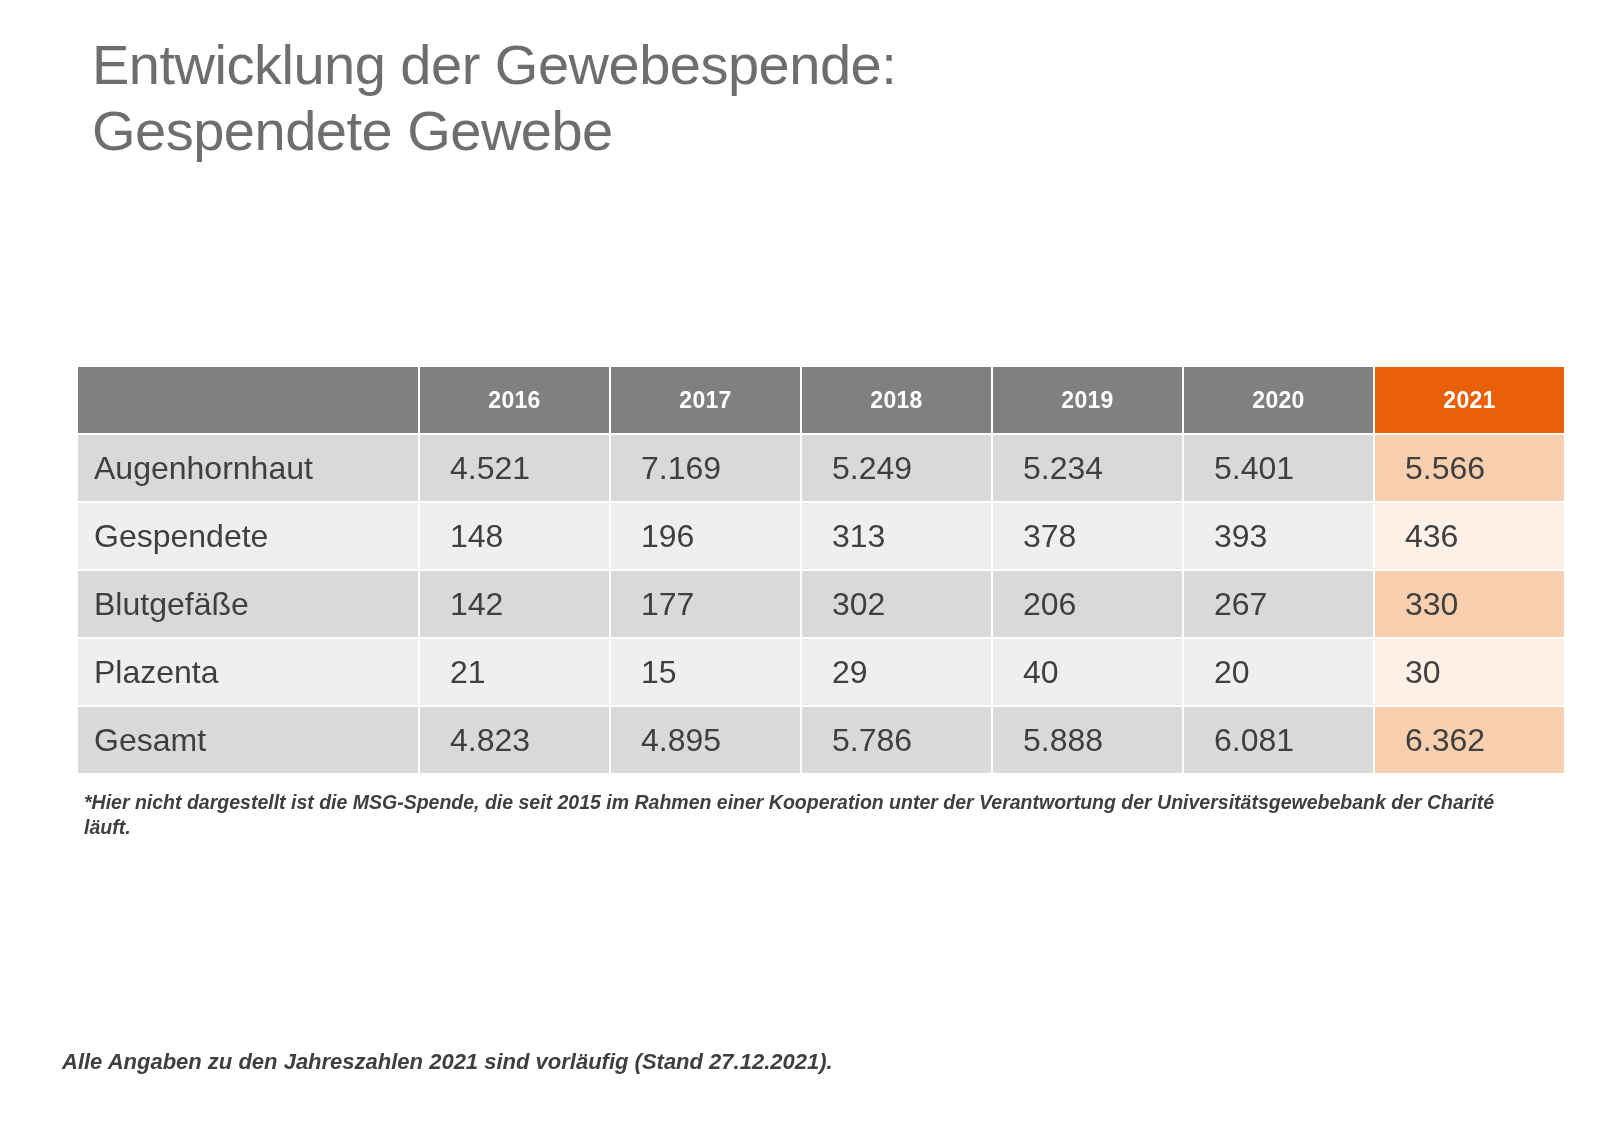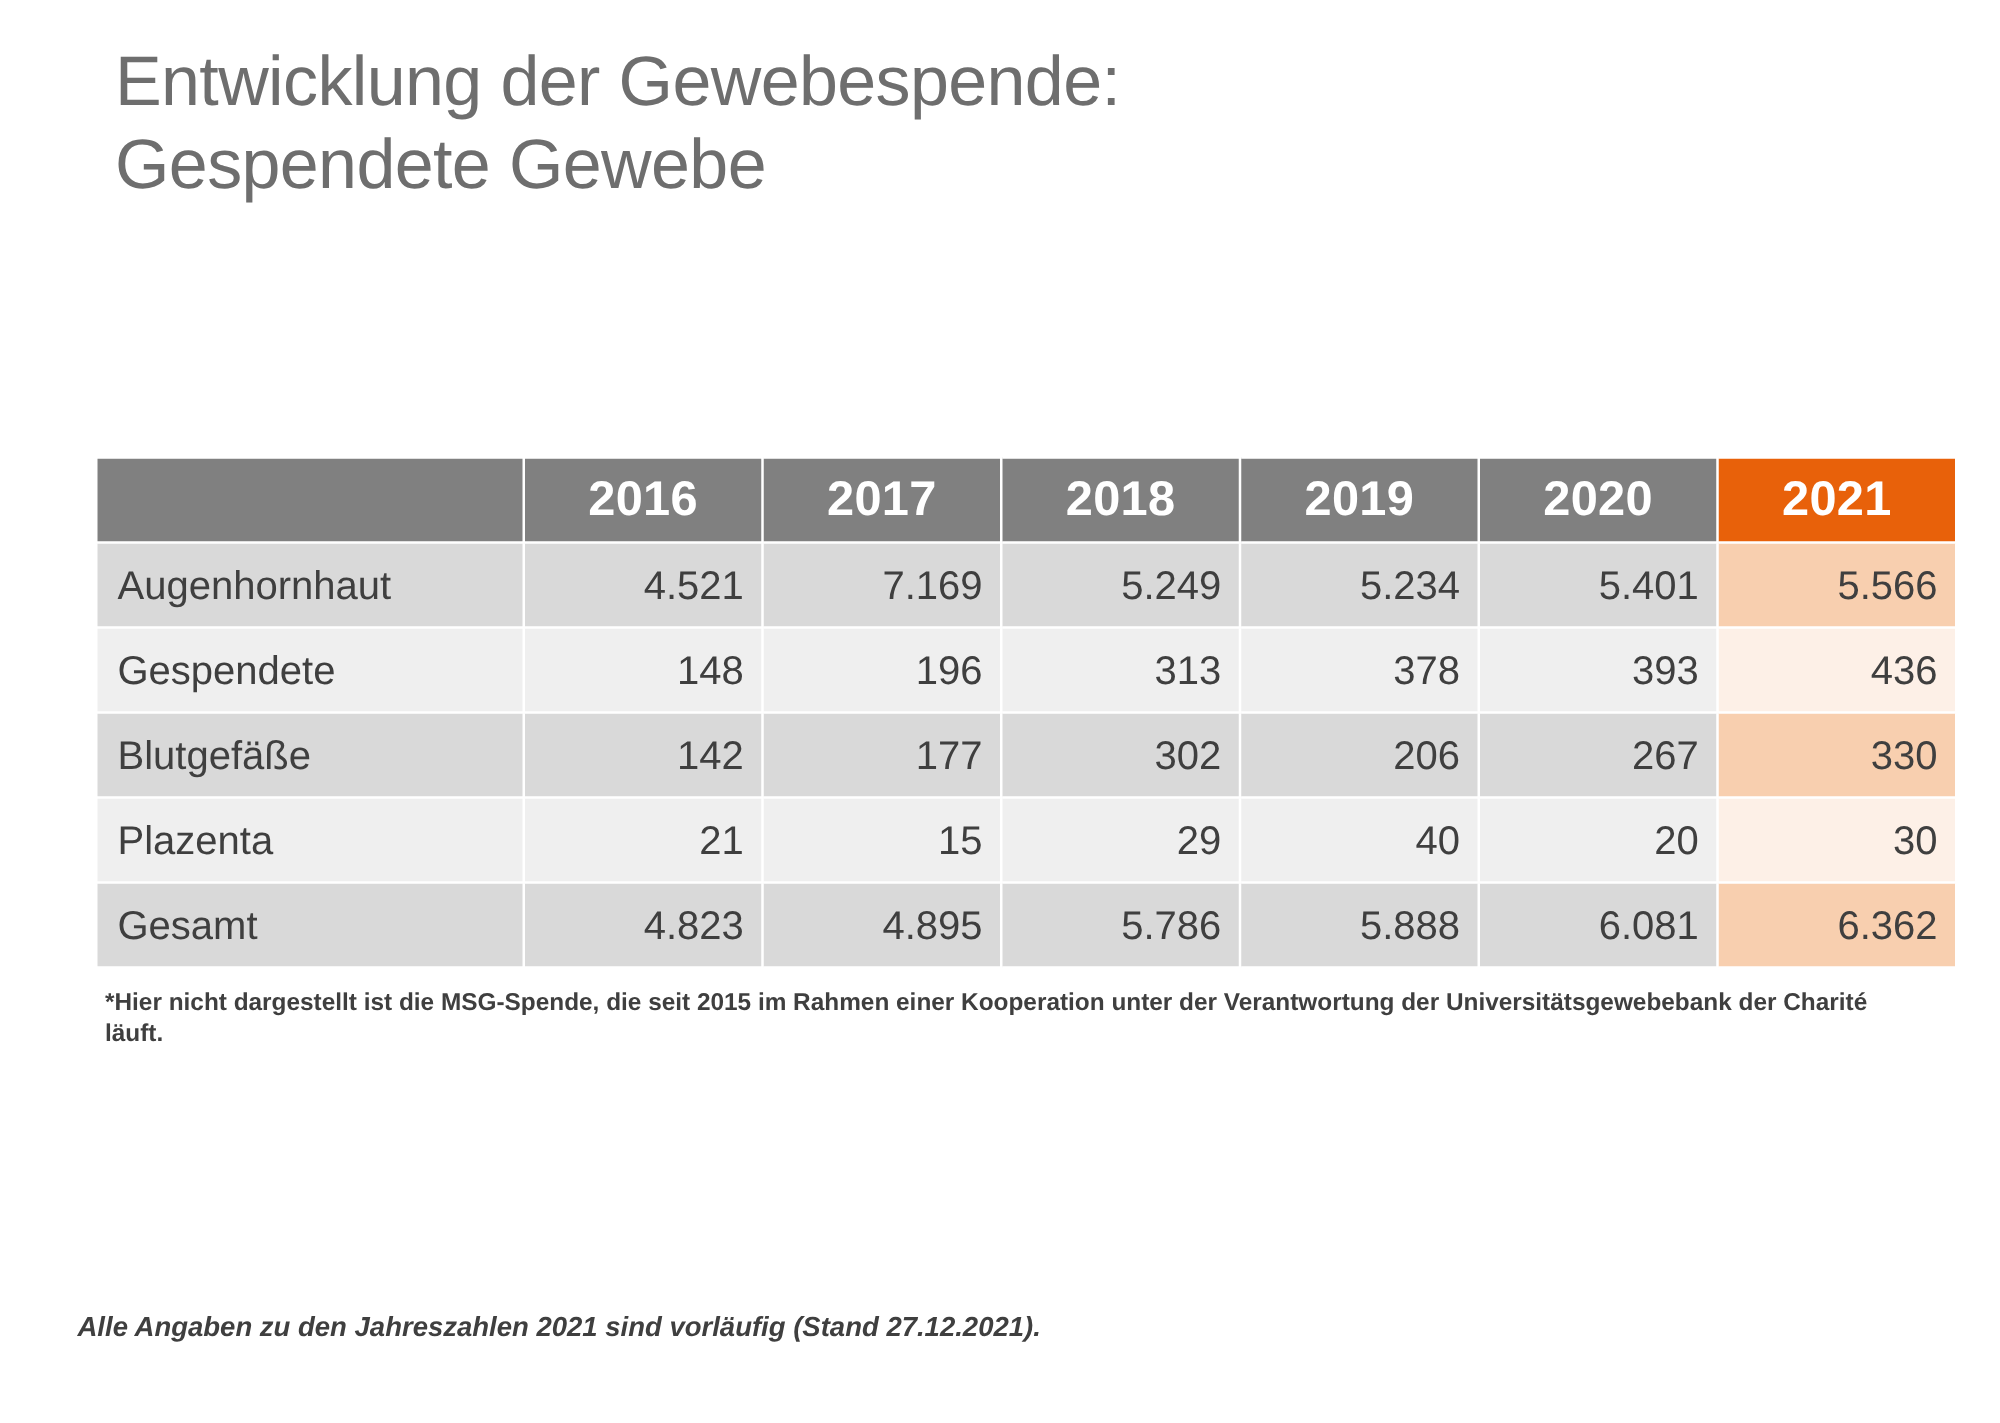--- a/index.html
+++ b/index.html
@@ -52,21 +52,21 @@
 
   table.data col.label-col { width: 342px; }
   table.data col.year-col  { width: 191px; }
 
   table.data th,
   table.data td {
     height: 68px;
     padding: 0 14px;
     box-sizing: border-box;
     border: 2px solid #ffffff;
-    font-size: 39px;
+    font-size: 23px;
   }
 
   thead th {
     background: #808080;
     color: #ffffff;
     font-weight: bold;
     text-align: center;
     font-size: 31px;
     letter-spacing: 0.3px;
   }
@@ -79,41 +79,42 @@
   }
 
   tbody td.rowlabel {
     text-align: left;
     font-weight: 400;
     font-size: 32px;
     padding-left: 16px;
     color: #3f3f3f;
   }
   tbody td.num {
-    text-align: right;
+    text-align: left;
     font-size: 32px;
     color: #3f3f3f;
     padding-left: 30px;
   }
 
   tbody tr.band-a td.rowlabel,
   tbody tr.band-a td.num { background: #d9d9d9; }
   tbody tr.band-b td.rowlabel,
   tbody tr.band-b td.num { background: #efefef; }
 
   tbody tr.band-a td.accent { background: #f7c3a0; }
   tbody tr.band-b td.accent { background: #fdf0e7; }
   tbody tr.band-a td.accent.strong { background: #f8cfaf; }
 
   .footnote {
     position: absolute;
     left: 44px;
     top: 790px;
     width: 1420px;
     font-size: 19.5px;
+    font-style: italic;
     font-weight: bold;
     color: #3f3f3f;
     line-height: 1.3;
   }
 
   .bottom-note {
     position: absolute;
     left: 22px;
     top: 1049px;
     width: 1200px;

